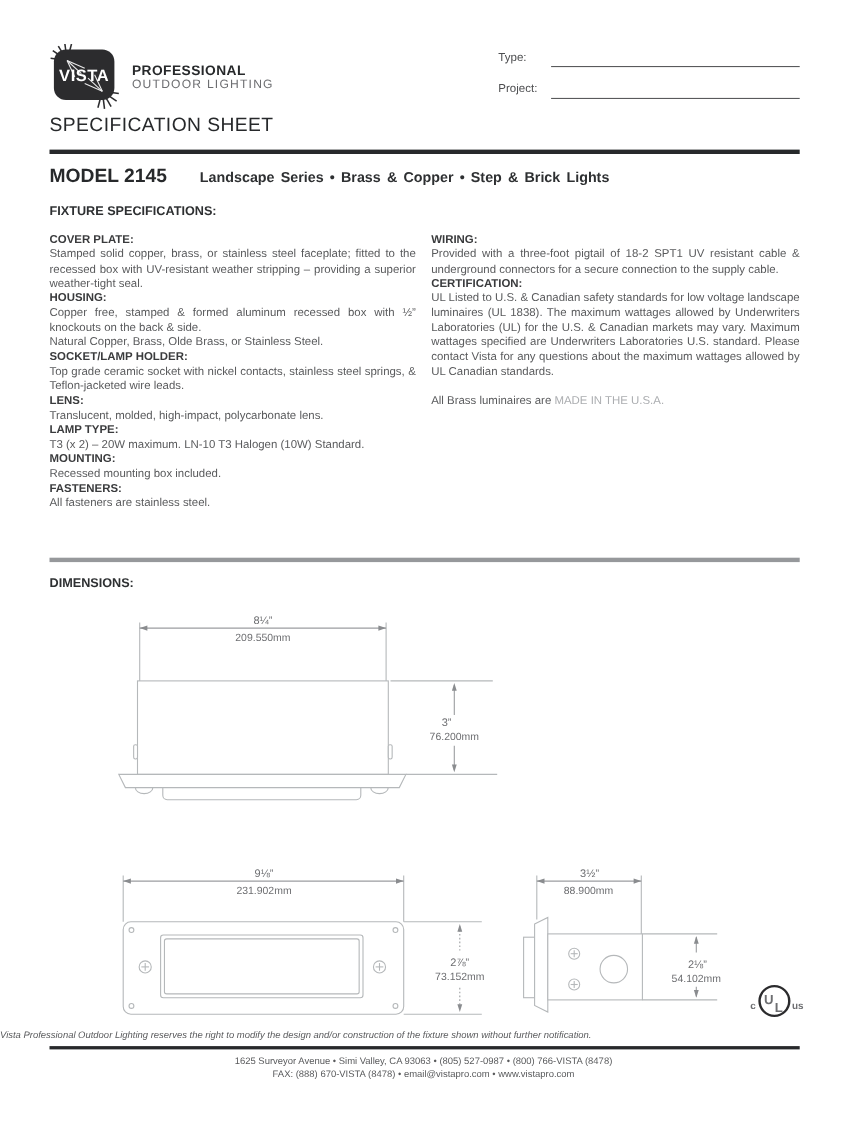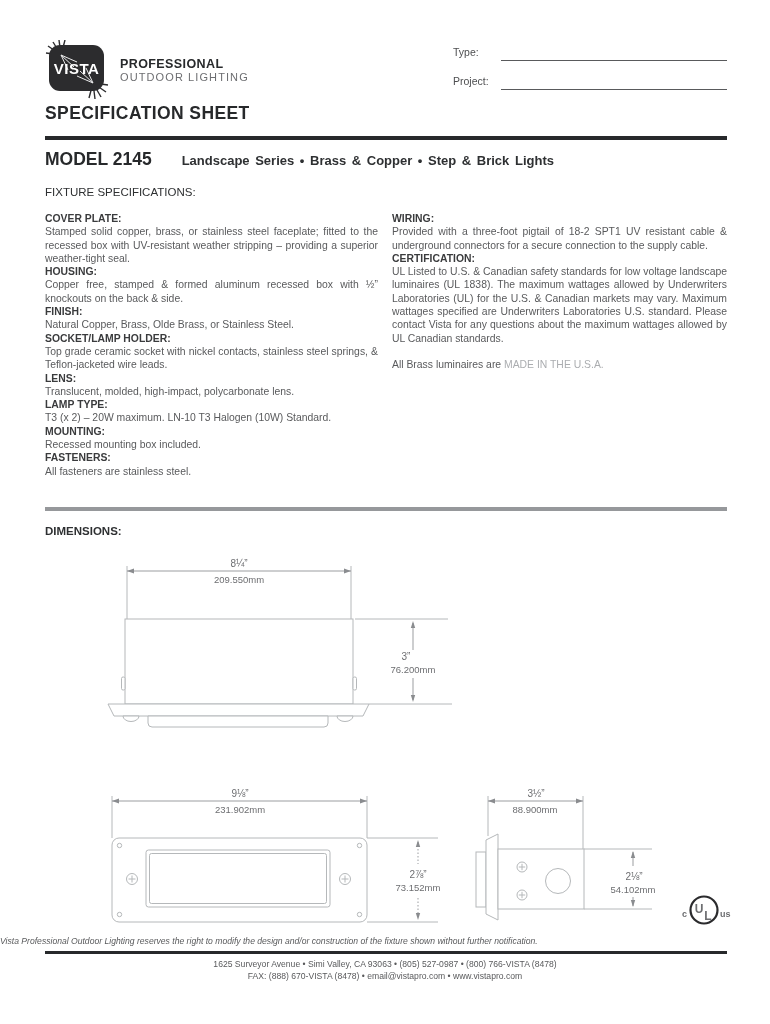--- a/index.html
+++ b/index.html
@@ -7,30 +7,30 @@
         font-family:"Liberation Sans","DejaVu Sans",sans-serif;color:#27292b;overflow:hidden;}
   
   .logo-svg{position:absolute;left:44px;top:40px;}
   .brand-text{position:absolute;left:120px;top:57px;line-height:1.15;}
   .brand-line1{font-size:12.5px;font-weight:bold;letter-spacing:.4px;color:#27292b;}
   .brand-line2{font-size:11px;color:#6d6e71;letter-spacing:1.1px;}
   .fields{position:absolute;left:453px;top:46px;width:274px;}
   .field-row{display:flex;align-items:flex-start;height:16px;margin-bottom:13px;}
   .field-label{font-size:10.5px;color:#4d4e50;width:48px;flex:0 0 48px;}
   .field-line{flex:1;border-bottom:1.2px solid #595a5c;height:14px;}
-  .sheet-title{position:absolute;left:45px;top:103px;font-size:17.5px;font-weight:bold;letter-spacing:.4px;color:#27292b;margin:0;}
+  .sheet-title{position:absolute;left:45px;top:103px;font-size:17.5px;font-weight:normal;letter-spacing:.4px;color:#27292b;margin:0;}
   .rule{position:absolute;left:45px;width:682px;}
   .rule.dark-top{top:136px;height:3.5px;background:#27292b;}
   .rule.gray-mid{top:507px;height:4px;background:#96989b;}
   .rule.dark-bottom{top:951px;height:3px;background:#27292b;}
   
   .model-row{position:absolute;left:45px;top:149px;display:flex;align-items:baseline;}
   .model-name{font-size:17.5px;font-weight:bold;color:#27292b;}
   .model-sub{font-size:13px;font-weight:bold;color:#2e3032;margin-left:30px;word-spacing:2px;}
-  .fixture-title{position:absolute;left:45px;top:186px;font-size:11.5px;font-weight:normal;margin:0;color:#2e3032;}
+  .fixture-title{position:absolute;left:45px;top:186px;font-size:11.5px;font-weight:bold;margin:0;color:#2e3032;}
   
   .col{position:absolute;top:212px;font-size:10.4px;line-height:13.3px;}
   .col.left{left:45px;width:333px;}
   .col.right{left:392px;width:335px;}
   .spec h4{margin:0;font-size:10.4px;font-weight:bold;color:#3a3b3d;line-height:13.3px;}
   .spec p{margin:0;color:#595a5c;text-align:justify;}
   .made-in{margin-top:13px;color:#595a5c;}
   .made-in .hl{color:#abadb0;}
   
   .dimensions-title{position:absolute;left:45px;top:525px;font-size:11.5px;font-weight:bold;margin:0;color:#2e3032;}
@@ -111,21 +111,20 @@
   <div class="col left">
     <div class="spec">
       <h4>COVER PLATE:</h4>
       <p>Stamped solid copper, brass, or stainless steel faceplate; fitted to the recessed box with UV-resistant weather stripping – providing a superior weather-tight seal.</p>
     </div>
     <div class="spec">
       <h4>HOUSING:</h4>
       <p>Copper free, stamped &amp; formed aluminum recessed box with ½” knockouts on the back &amp; side.</p>
     </div>
     <div class="spec">
-      <h4>FINISH:</h4>
       <p>Natural Copper, Brass, Olde Brass, or Stainless Steel.</p>
     </div>
     <div class="spec">
       <h4>SOCKET/LAMP HOLDER:</h4>
       <p>Top grade ceramic socket with nickel contacts, stainless steel springs, &amp; Teflon-jacketed wire leads.</p>
     </div>
     <div class="spec">
       <h4>LENS:</h4>
       <p>Translucent, molded, high-impact, polycarbonate lens.</p>
     </div>

